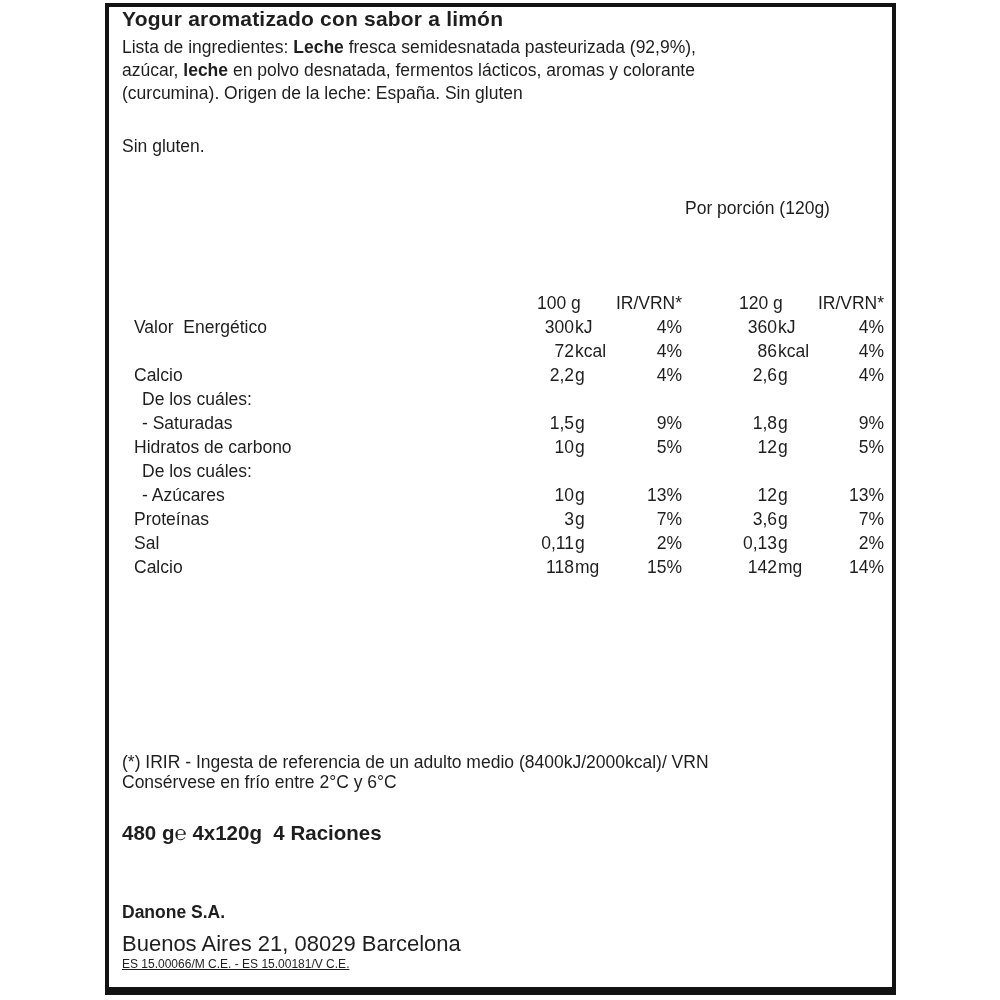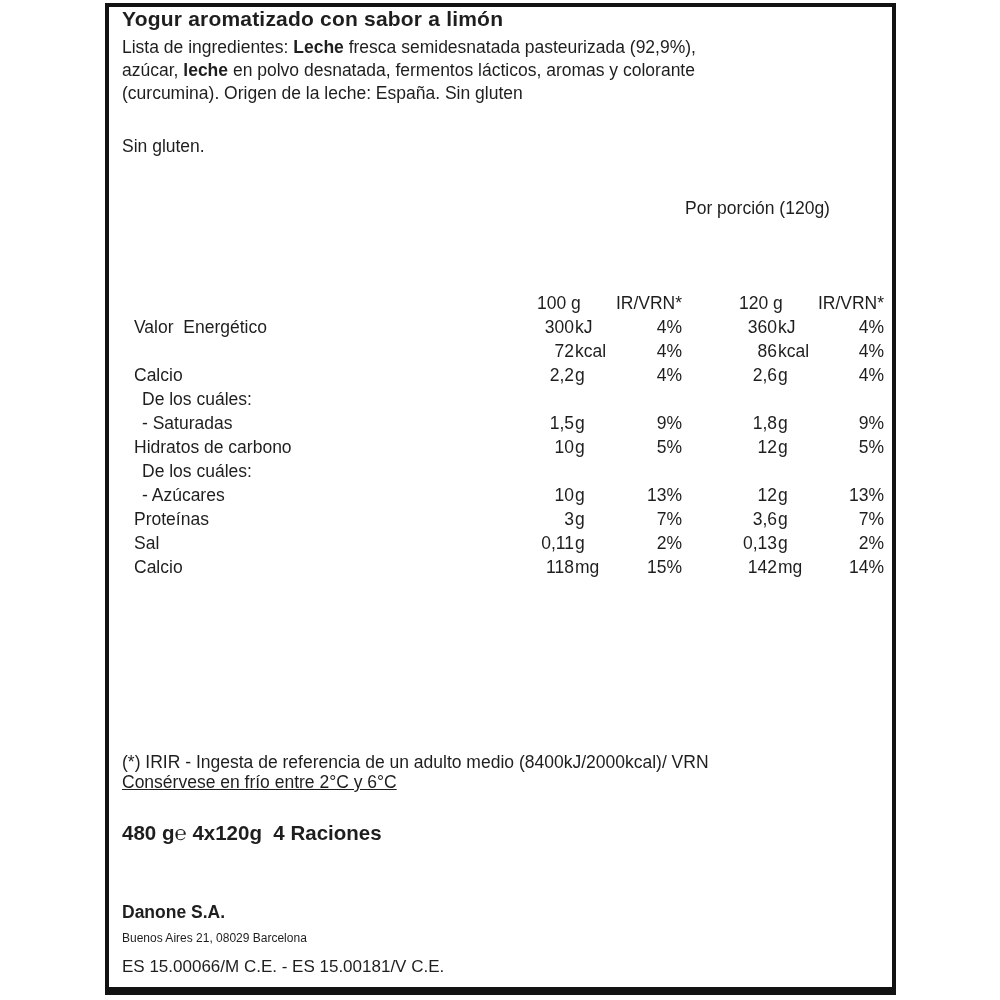--- a/index.html
+++ b/index.html
@@ -33,25 +33,25 @@
   .lab.indent{left:21px;}
   .n1{position:absolute;left:326px;width:127px;text-align:right;white-space:pre;}
   .u1{position:absolute;left:453px;width:62px;padding-left:1px;white-space:pre;}
   .p1{position:absolute;left:481px;width:80px;text-align:right;white-space:pre;}
   .n2{position:absolute;left:530px;width:126px;text-align:right;white-space:pre;}
   .u2{position:absolute;left:656px;width:62px;padding-left:1px;white-space:pre;}
   .p2{position:absolute;left:683px;width:80px;text-align:right;white-space:pre;}
   .h-amt1{position:absolute;left:416px;white-space:pre;}
   .h-amt2{position:absolute;left:618px;white-space:pre;}
   .ref-note{left:13px;top:701px;font-size:17.5px;white-space:pre;margin-top:44px;}
-  .storage-note{left:13px;top:765px;font-size:17.5px;white-space:pre;text-decoration:underline;}
+  .storage-note{left:13px;top:765px;font-size:17.5px;white-space:pre;}
   .net-qty{left:13px;top:814px;font-size:20.5px;font-weight:700;white-space:pre;}
   .mfr-name{left:13px;top:895px;font-size:17.5px;font-weight:700;white-space:pre;}
-  .mfr-address{left:13px;top:924px;font-size:12px;white-space:pre;}
-  .mfr-registry{left:13px;top:950px;font-size:17px;white-space:pre;}
+  .mfr-address{left:13px;top:924px;font-size:22px;white-space:pre;}
+  .mfr-registry{left:13px;top:950px;font-size:12px;white-space:pre;text-decoration:underline;}
 </style>
 </head>
 <body>
 
 <div class="frame">
 
   <div class="abs product-title">Yogur aromatizado con sabor a limón</div>
 
   <div class="abs ingredients"><div><span>Lista de ingredientes: </span><span class="b">Leche</span><span> fresca semidesnatada pasteurizada (92,9%),</span></div><div><span>azúcar, </span><span class="b">leche</span><span> en polvo desnatada, fermentos lácticos, aromas y colorante</span></div><div><span>(curcumina). Origen de la leche: España. Sin gluten</span></div></div>
 

